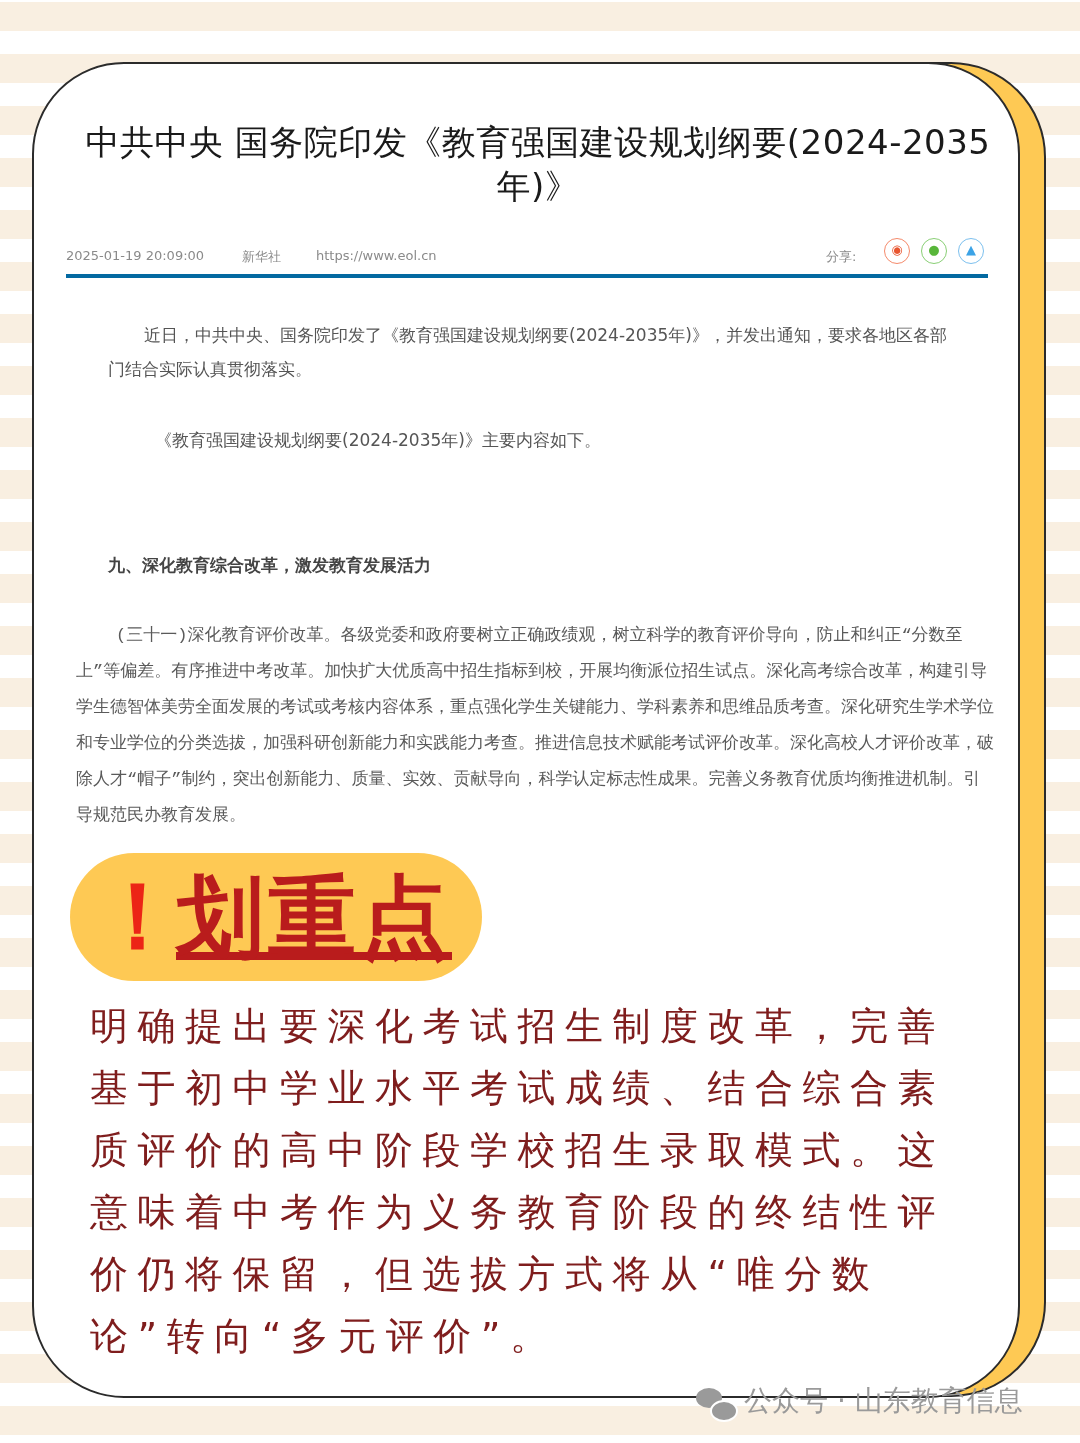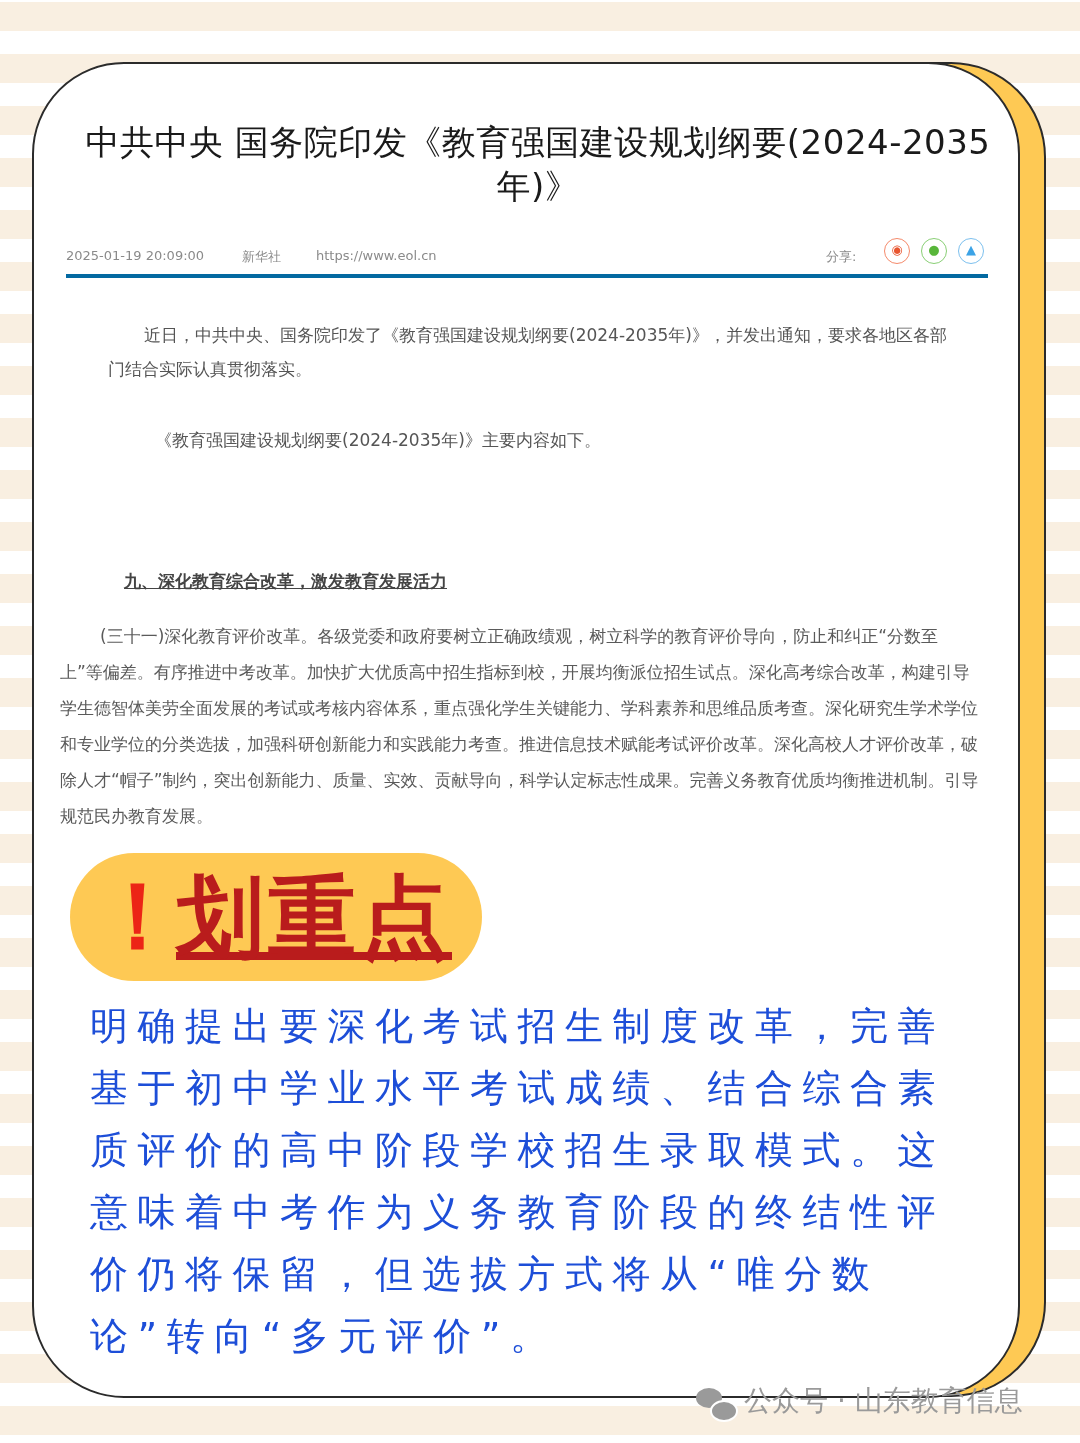--- a/index.html
+++ b/index.html
@@ -37,36 +37,36 @@
   .weibo { left:818px; border:1.5px solid #f58a6b; color:#e8552f; }
   .wechat { left:855px; border:1.5px solid #89cf75; color:#58b63a; }
   .qq { left:892px; border:1.5px solid #7cc0ee; color:#3ca3e6; }
   .para {
     position:absolute; font-size:17px; color:#555; line-height:34px;
     font-family: "DejaVu Sans", sans-serif;
   }
   .p1 { left:108px; top:318px; width:850px; text-indent:36px; }
   .p2 { left:148px; top:416px; width:800px; }
   .h9 { left:108px; top:548px; width:800px; font-weight:bold; color:#444; }
-  .p3 { left:60px; top:618px; width:920px; line-height:36px; text-indent:40px; color:#5a5a5a; }
+  .p3 { left:76px; top:618px; width:920px; line-height:36px; text-indent:40px; color:#5a5a5a;font-family:Liberation Mono, monospace; }
   .badge {
     position:absolute; left:70px; top:853px; width:412px; height:128px;
     background:#fec954; border-radius:64px;
   }
   .badge-mark {
     position:absolute; left:22px; top:10px; font-size:92px; font-weight:bold;
     color:#ec2416; line-height:108px;
   }
   .badge-text {
     position:absolute; left:106px; top:10px; font-size:88px; font-weight:bold;
     color:#b91c1c; line-height:108px; letter-spacing:4px;text-decoration:underline;
   }
   .highlight {
     position:absolute; left:90px; top:995px; width:890px;
-    font-size:38px; line-height:62px; color:#1d4ed8; letter-spacing:9.5px;
+    font-size:38px; line-height:62px; color:#7f1d1d; letter-spacing:9.5px;
   }
   .watermark {
     position:absolute; left:696px; top:1380px; height:40px;
     font-size:28px; color:#9a9a9a; display:flex; align-items:flex-end; gap:8px;
   }
   .wm-icon { width:40px; height:32px; position:relative; }
   .wm-icon .b1 { position:absolute; left:0; top:0; width:26px; height:20px; background:#9a9a9a; border-radius:50%; }
   .wm-icon .b2 { position:absolute; left:14px; top:12px; width:24px; height:18px; background:#9a9a9a; border-radius:50%; border:2px solid #fff; }
 </style>
 </head>
@@ -88,21 +88,21 @@
   <div class="share-icon wechat">
     <span>●</span>
   </div>
   <div class="share-icon qq">
     <span>▲</span>
   </div>
 </div>
 
 <p class="para p1" style="margin:0;">近日，中共中央、国务院印发了《教育强国建设规划纲要(2024-2035年)》，并发出通知，要求各地区各部门结合实际认真贯彻落实。</p>
 <p class="para p2" style="margin:7px;">《教育强国建设规划纲要(2024-2035年)》主要内容如下。</p>
-<h2 class="para h9" style="margin:16px;font-size:17px;text-decoration:underline;">九、深化教育综合改革，激发教育发展活力</h2>
+<h2 class="para h9" style="margin:0;font-size:17px;">九、深化教育综合改革，激发教育发展活力</h2>
 <p class="para p3" style="margin:0;">(三十一)深化教育评价改革。各级党委和政府要树立正确政绩观，树立科学的教育评价导向，防止和纠正“分数至上”等偏差。有序推进中考改革。加快扩大优质高中招生指标到校，开展均衡派位招生试点。深化高考综合改革，构建引导学生德智体美劳全面发展的考试或考核内容体系，重点强化学生关键能力、学科素养和思维品质考查。深化研究生学术学位和专业学位的分类选拔，加强科研创新能力和实践能力考查。推进信息技术赋能考试评价改革。深化高校人才评价改革，破除人才“帽子”制约，突出创新能力、质量、实效、贡献导向，科学认定标志性成果。完善义务教育优质均衡推进机制。引导规范民办教育发展。</p>
 
 <div class="badge">
   <span class="badge-mark">！</span>
   <span class="badge-text">划重点</span>
 </div>
 
 <p class="highlight" style="margin:0;">明确提出要深化考试招生制度改革，完善基于初中学业水平考试成绩、结合综合素质评价的高中阶段学校招生录取模式。这意味着中考作为义务教育阶段的终结性评价仍将保留，但选拔方式将从“唯分数论”转向“多元评价”。</p>
 
 <div class="watermark">

